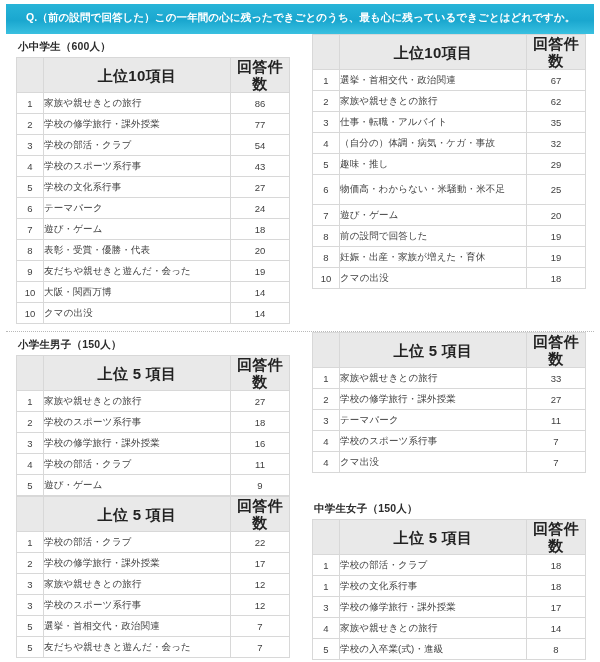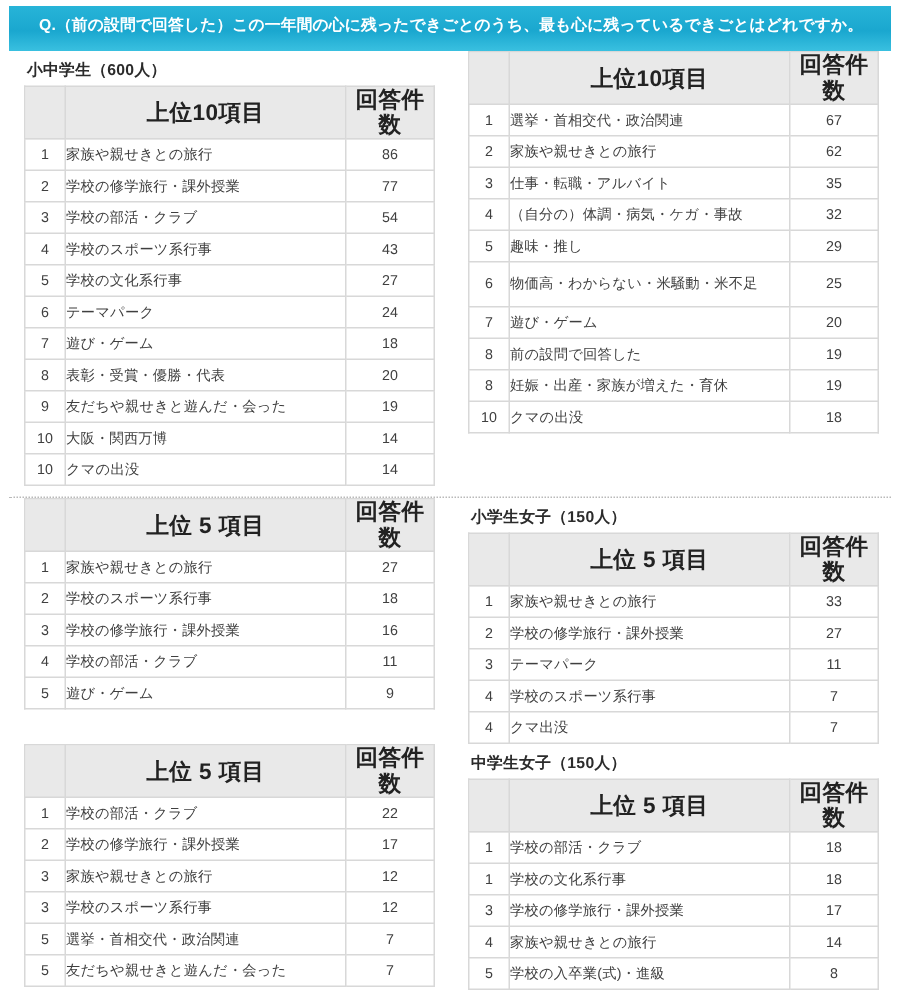--- a/index.html
+++ b/index.html
@@ -260,20 +260,21 @@
         </table>
       </div>
     </div>
   </div>
 
   <div class="sep"></div>
 
   <div class="band">
     <div class="band-inner">
       <div class="col">
+        <div class="grp-title">小学生男子（150人）</div>
         <table class="rank">
           <thead>
             <tr>
               <th class="c-rank"></th>
               <th class="c-item">上位 5 項目</th>
               <th class="c-count">回答件数</th>
             </tr>
           </thead>
           <tbody>
               <tr>
@@ -299,21 +300,20 @@
               <tr>
                 <td class="c-rank">5</td>
                 <td class="c-item">遊び・ゲーム</td>
                 <td class="c-count">9</td>
               </tr>
             </tbody>
         </table>
       </div>
 
       <div class="col">
-        <div class="grp-title">小学生女子（150人）</div>
         <table class="rank">
           <thead>
             <tr>
               <th class="c-rank"></th>
               <th class="c-item">上位 5 項目</th>
               <th class="c-count">回答件数</th>
             </tr>
           </thead>
           <tbody>
               <tr>

